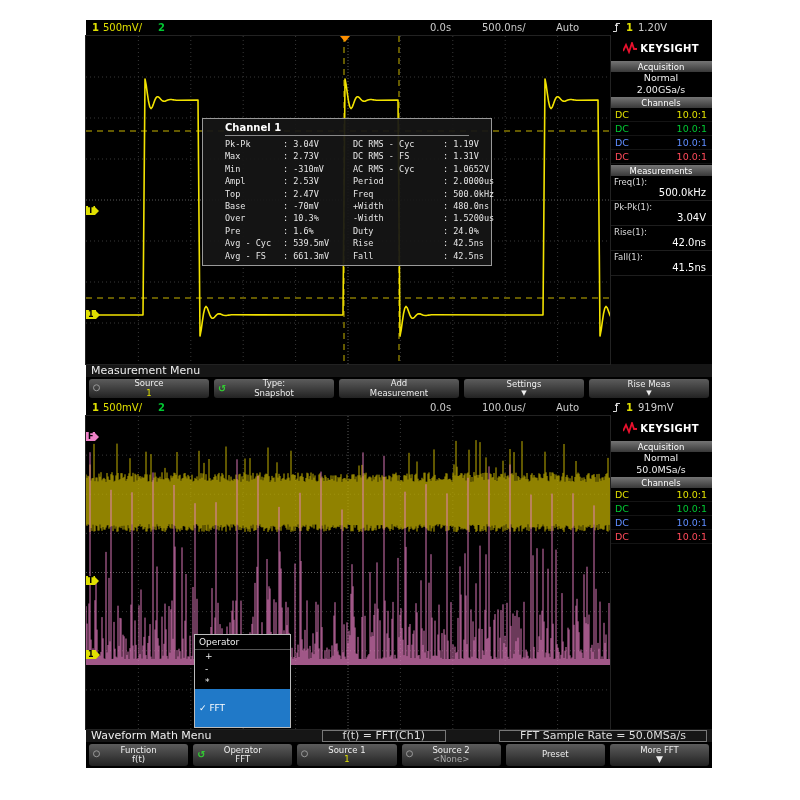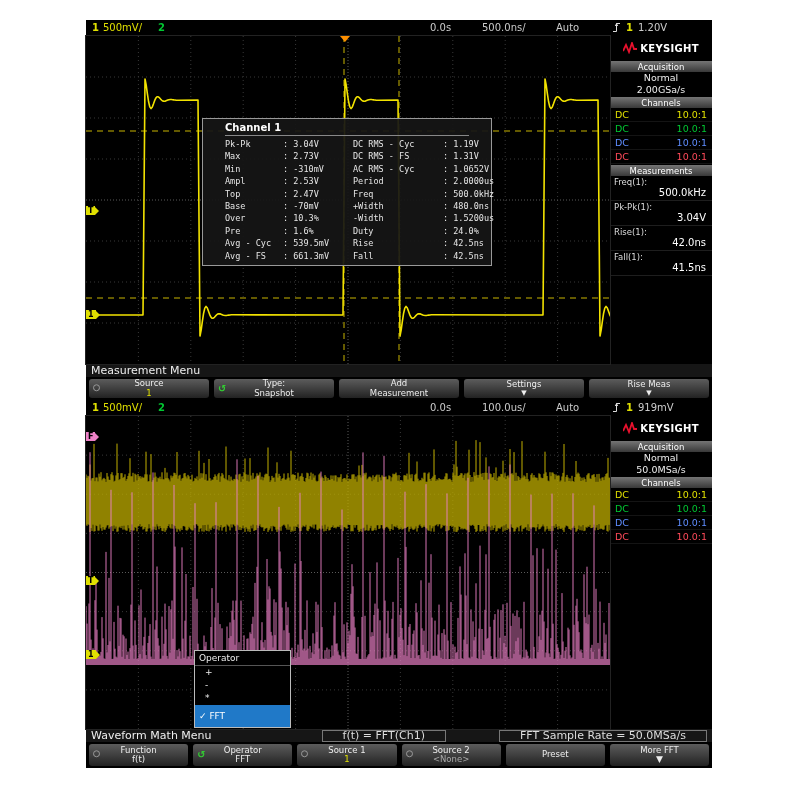--- a/index.html
+++ b/index.html
@@ -60,21 +60,21 @@
   .downarrow{font-size:7px;color:#eee;line-height:7px}
   .downarrow.big{font-size:9px;line-height:9px}
   
   .popup{position:absolute;left:116px;top:82px;width:290px;background:rgba(22,22,22,.93);border:1px solid #999;padding:3px 22px;z-index:6}
   .popup-title{font-size:10px;font-weight:bold;color:#fff;border-bottom:1px solid #888;padding-bottom:2px;margin-bottom:2px}
   .popup-grid{display:grid;grid-template-columns:58px 70px 90px 58px;font-family:"DejaVu Sans Mono","Liberation Mono",monospace;font-size:8.5px;line-height:12.4px;color:#e6e6e6}
   
   .dropdown{position:absolute;left:108px;bottom:1px;width:97px;background:#000;border:1px solid #bbb;font-size:9px;color:#eee;z-index:7}
   .dd-title{padding:2px 4px;border-bottom:1px solid #555}
   .dd-item{padding:1px 10px;line-height:11px;cursor:pointer}
-  .dd-selected{background:#2079c8;color:#fff;padding:5px 4px;line-height:12px;cursor:pointer}
+  .dd-selected{background:#2079c8;color:#fff;padding:13px 4px;line-height:12px;cursor:pointer}
 </style>
 </head>
 <body>
 
 <div class="page">
 
   <section class="scope" style="top:20px">
     <div class="statusbar">
       <span class="sb-ch1">1</span>
       <span class="sb-ch1scale">500mV/</span>

